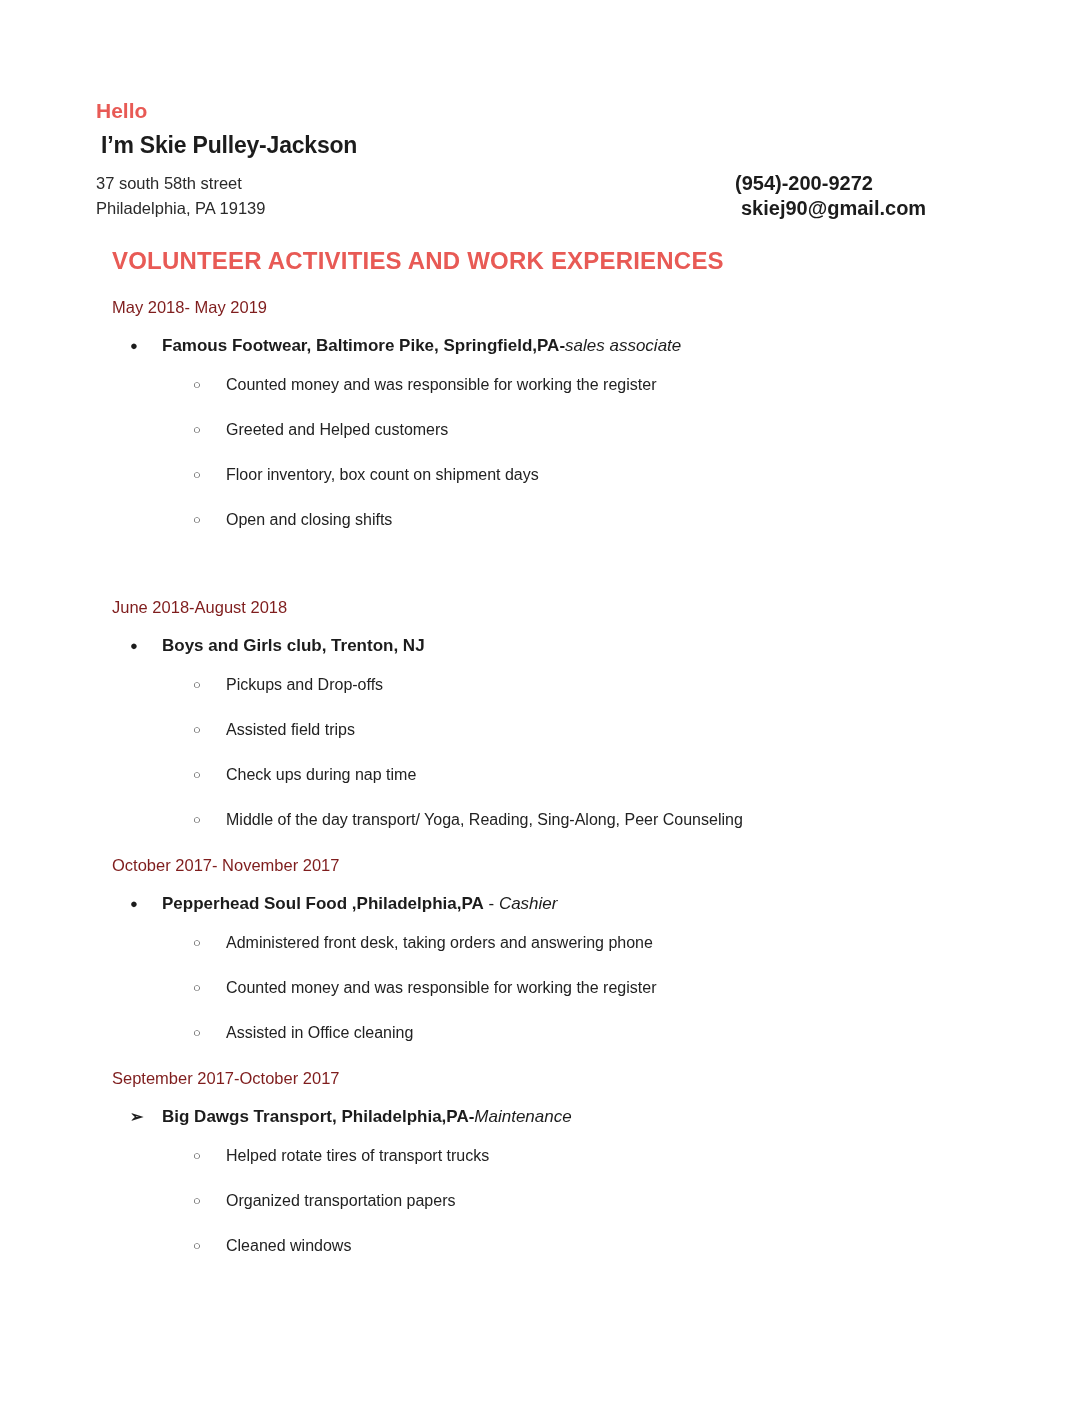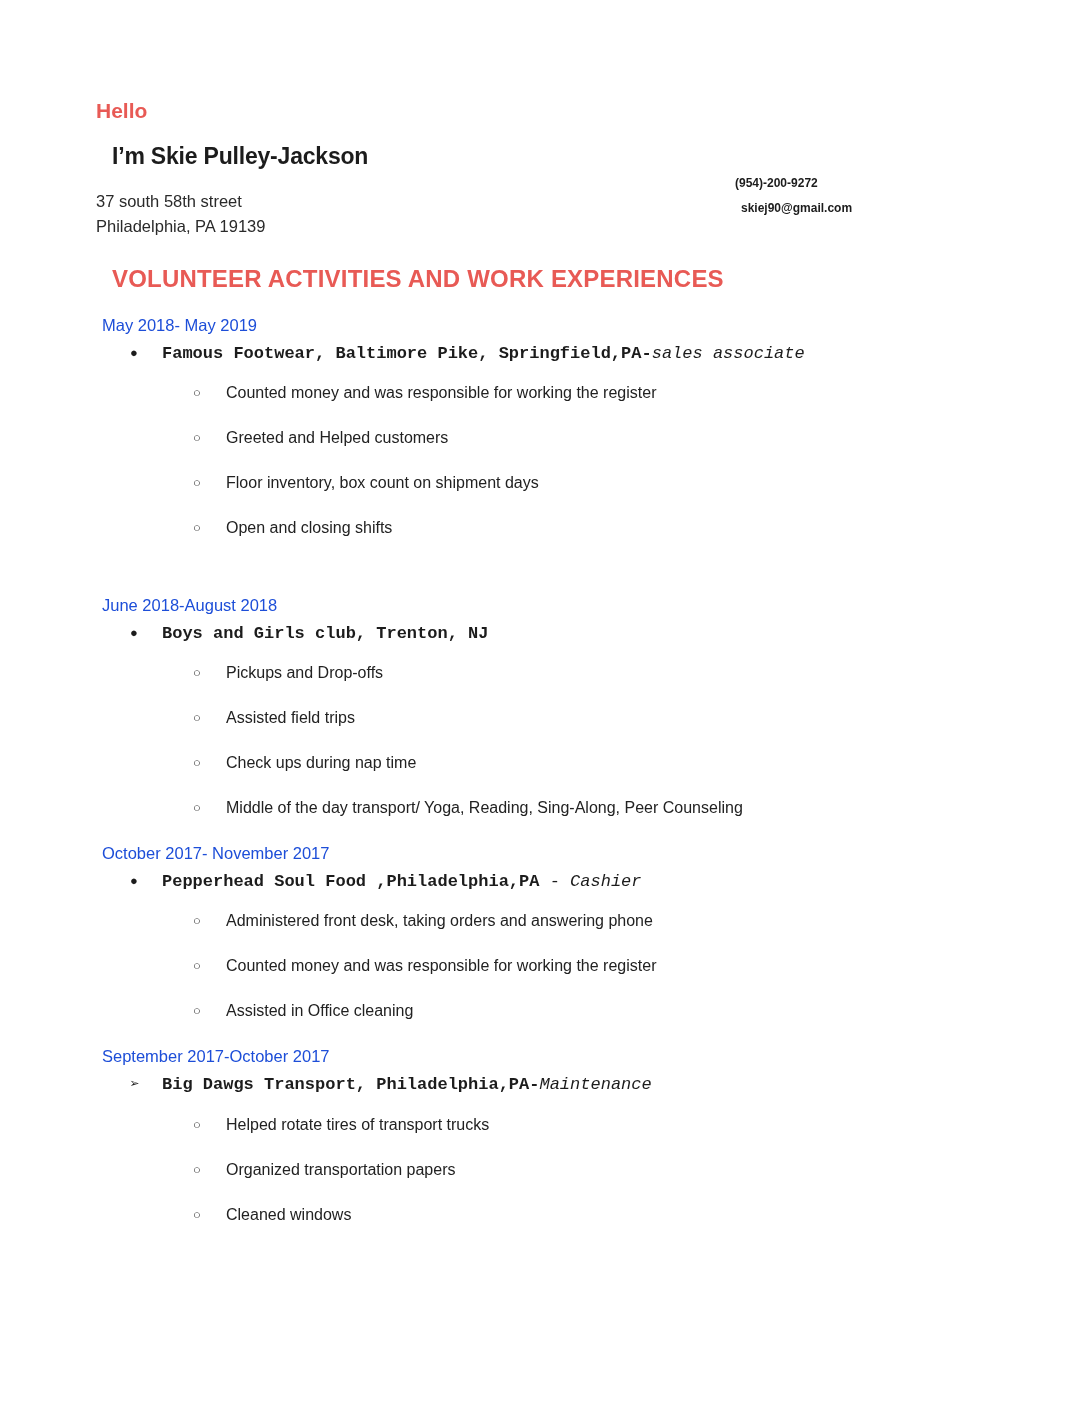--- a/index.html
+++ b/index.html
@@ -18,64 +18,63 @@
     height: 1408px;
     padding: 97px 80px 0 96px;
   }
   .greeting {
     color: #e85a55;
     font-size: 21px;
     font-weight: bold;
     line-height: 27px;
   }
   .name {
-    margin: 16px;
+    margin: 5px;
     font-size: 23px;
     font-weight: bold;
     line-height: 33px;
     color: #1c1c1c;
     letter-spacing: -0.2px;
   }
   .address {
     margin-top: 9px;
     font-size: 16.5px;
     line-height: 25px;
     color: #2a2a2a;
   }
   .contact {
     position: absolute;
     left: 735px;
     top: 171px;
-    font-size: 12px;
+    font-size: 20px;
     font-weight: bold;
     line-height: 25px;
     color: #1c1c1c;
   }
   .contact .email { padding-left: 6px; }
   .section-title {
     margin: 24px 0 20px 16px;
     color: #e85a55;
     font-size: 24px;
     font-weight: bold;
     line-height: 31px;
     letter-spacing: 0.2px;
   }
   .entry .date {
-    color: #1d4ed8;
+    color: #7f1d1d;
     font-size: 16.5px;
     line-height: 22px;
-    margin: 6px;
+    margin: 16px;
   }
   .org-line {
     padding-left: 34px;
     font-size: 17px;
     font-weight: bold;
     line-height: 23px;
     color: #1c1c1c;
-    font-family: Liberation Mono, monospace;
   }
   .marker {
     display: inline-block;
     width: 32px;
     font-weight: normal;
   }
   .marker.disc  { font-size: 13px; vertical-align: 1px; }
   .marker.arrow { font-size: 16px; font-weight: bold; vertical-align: 0; }
   .sep  { font-weight: normal; }
   .role { font-weight: normal; font-style: italic; }

